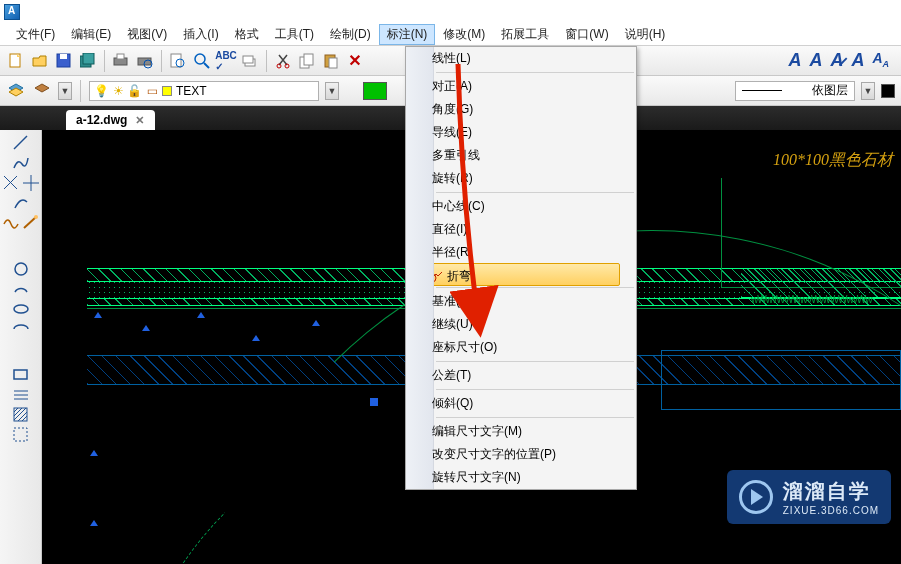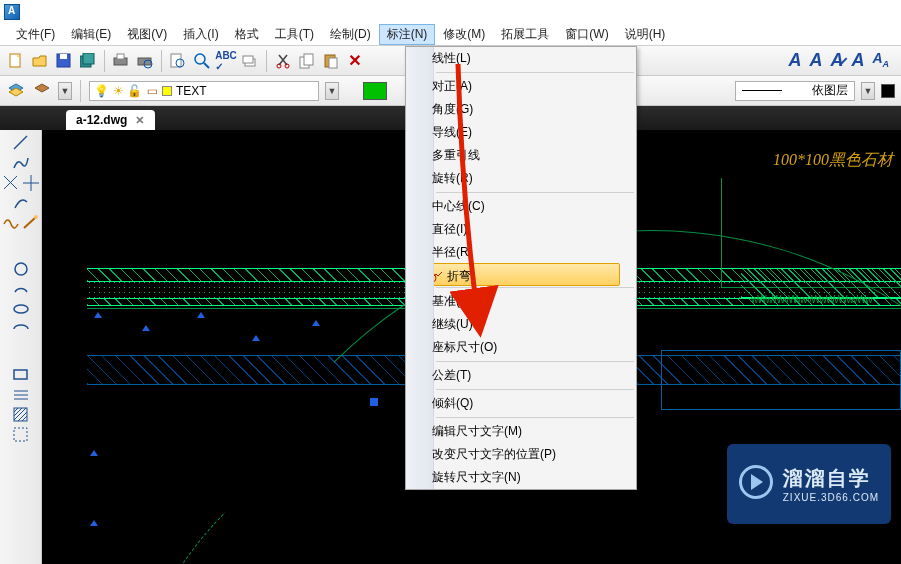--- a/index.html
+++ b/index.html
@@ -54,21 +54,21 @@
 .dropdown .dd-row.highlight { background: linear-gradient(#ffe9a8, #ffd060); border: 1px solid #e0a000; height: 23px; margin: -1px 16px; border-radius: 2px; padding: 0 4px 0 2px; align-items: flex-end; }
 .dropdown .dd-icon { width: 20px; height: 18px; display: flex; align-items: center; justify-content: center; flex-shrink: 0; }
 .dropdown .dd-sep { height: 1px; background: #d0d0d0; margin: 2px 2px 2px 30px; }
 .dropdown .icon-col-bg { position: absolute; left: 0; top: 0; bottom: 0; width: 28px; background: linear-gradient(90deg,#eef1f6,#e2e6ee); border-right: 1px solid #d4d8e0; }
 .dd-label { position: relative; z-index: 1; }
 
 
 .red-arrow { position: absolute; left: 450px; top: 60px; z-index: 200; pointer-events: none; }
 
 
-.watermark { position: absolute; right: 10px; bottom: 40px; background: rgba(20,60,120,0.95); border-radius: 6px; padding: 21px 12px; display: flex; gap: 10px; z-index: 50; }
+.watermark { position: absolute; right: 10px; bottom: 40px; background: rgba(20,60,120,0.95); border-radius: 6px; padding: 8px 12px; display: flex; align-items: center; gap: 10px; z-index: 50; }
 .watermark .play { width: 34px; height: 34px; border: 3px solid #9ec7f0; border-radius: 50%; display: flex; align-items: center; justify-content: center; }
 .watermark .play::after { content: ""; border-left: 12px solid #9ec7f0; border-top: 8px solid transparent; border-bottom: 8px solid transparent; margin-left: 3px; }
 .watermark .wm-text { color: #dce9f7; }
 .watermark .wm-main { font-size: 20px; font-weight: bold; letter-spacing: 2px; }
 .watermark .wm-sub { font-size: 10px; letter-spacing: 1px; }
 
 
 .right-tools { position: absolute; right: 12px; top: 50px; display: flex; gap: 8px; z-index: 10; }
 .aa { color: #1b4aa0; font-weight: bold; font-size: 18px; font-style: italic; }
 </style>

